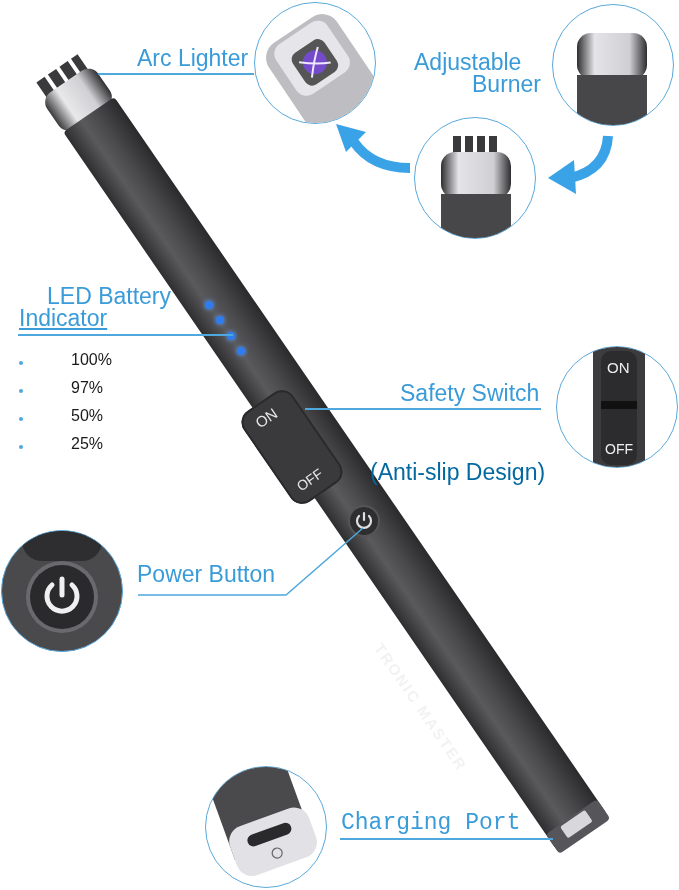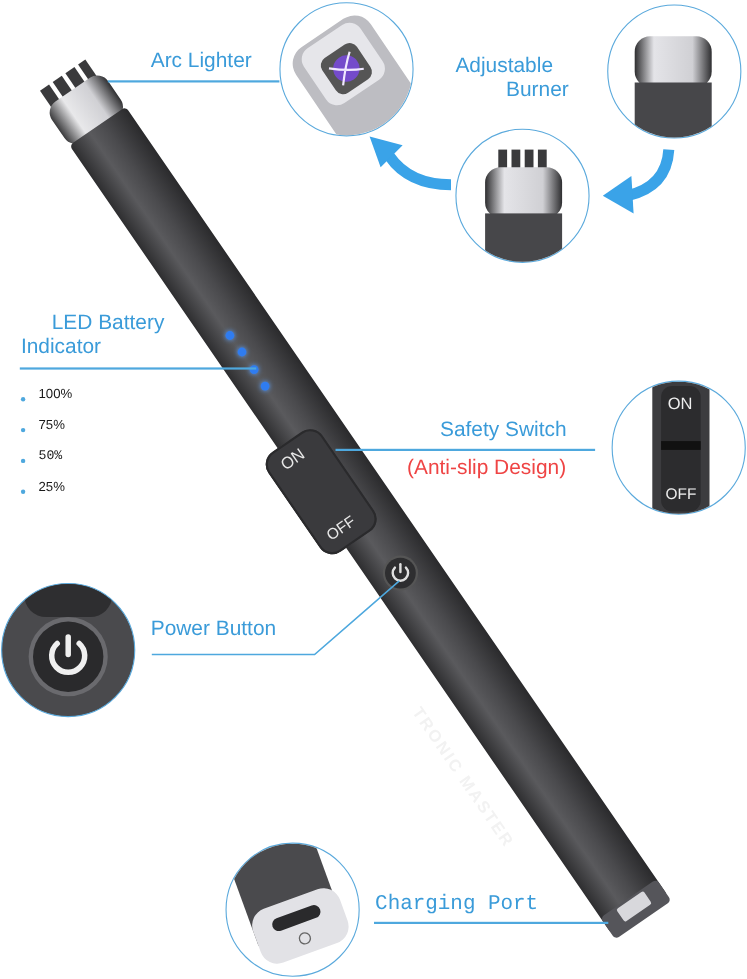--- a/index.html
+++ b/index.html
@@ -1,23 +1,23 @@
 <!DOCTYPE html>
 <html><head>
 <meta charset="utf-8">
 <style>
   html, body { margin: 0; padding: 0; background: #ffffff; }
   body { width: 679px; height: 890px; position: relative; overflow: hidden;
          font-family: "Liberation Sans", "DejaVu Sans", sans-serif; }
   .abs { position: absolute; }
-  .label { position: absolute; color: #3a9bd9; font-size: 19px; white-space: nowrap; line-height: 1.1; }
-  .black { color: #ef4444; }
+  .label { position: absolute; color: #3a9bd9; font-size: 23px; white-space: nowrap; line-height: 1.1; }
+  .black { color: #0369a1; margin-top: 44px; }
   .hline { position: absolute; height: 1.5px; background: #4ea8de; }
   .circle { position: absolute; border-radius: 50%; border: 1.5px solid #5aa9dc; overflow: hidden; background: #fff; box-sizing: border-box; }
-  .pct { position: absolute; font-size: 12px; color: #1a1a1a; }
+  .pct { position: absolute; font-size: 16px; color: #1a1a1a; margin-left: 36px; }
   .dot { position: absolute; width: 4px; height: 4px; border-radius: 50%; background: #4ea8de; }
 </style>
 </head>
 <body>
 
 <svg class="abs" style="left:0;top:0" width="679" height="890" viewBox="0 0 679 890">
   <defs>
     <linearGradient id="bodyGrad" x1="0" y1="0" x2="1" y2="0">
       <stop offset="0" stop-color="#2e2e30"></stop>
       <stop offset="0.35" stop-color="#5a5a5d"></stop>
@@ -83,21 +83,21 @@
       <rect x="20" y="20" width="82" height="100" rx="18" fill="#bdbdc2"></rect>
       <rect x="30" y="24" width="62" height="60" rx="12" fill="#e6e6ea"></rect>
       <rect x="42" y="40" width="38" height="38" rx="8" fill="#555"></rect>
       <circle cx="61" cy="59" r="12" fill="#7a4ae0" opacity="0.85"></circle>
       <path d="M48 50 Q61 62 74 68 M50 70 Q62 56 72 48" stroke="#f0e8ff" stroke-width="2" fill="none"></path>
     </g>
   </svg>
 </div>
 
 <div class="label" style="left:414px;top:50px;">Adjustable</div>
-<div class="label" style="left:460px;top:72px;">Burner</div>
+<div class="label" style="left:472px;top:72px;">Burner</div>
 <div class="circle" style="left:552px;top:4px;width:122px;height:122px;">
   <svg width="122" height="122" viewBox="0 0 122 122">
     <rect x="24" y="28" width="70" height="46" rx="14" fill="url(#cg2)"></rect>
     <defs>
         <linearGradient id="cg2" x1="0" x2="1">
           <stop offset="0" stop-color="#2e2e30"></stop>
           <stop offset="0.25" stop-color="#e4e4e8"></stop>
           <stop offset="0.75" stop-color="#d0d0d4"></stop>
           <stop offset="1" stop-color="#2e2e30"></stop>
         </linearGradient>
@@ -127,29 +127,29 @@
 <svg class="abs" style="left:332px;top:118px" width="80" height="56" viewBox="0 0 80 56">
   <path d="M78 50 Q40 50 22 24" stroke="#3aa3e8" stroke-width="10" fill="none" stroke-linecap="butt"></path>
   <polygon points="4,6 34,14 14,34" fill="#3aa3e8"></polygon>
 </svg>
 <svg class="abs" style="left:548px;top:134px" width="70" height="62" viewBox="0 0 70 62">
   <path d="M60 2 Q58 36 22 44" stroke="#3aa3e8" stroke-width="10" fill="none"></path>
   <polygon points="0,44 26,26 28,60" fill="#3aa3e8"></polygon>
 </svg>
 
 <div class="label" style="left:19px;top:284px;margin-left:28px;">LED Battery</div>
-<div class="label" style="left:19px;top:306px;">Indicator</div>
+<div class="label" style="left:19px;top:306px;text-decoration:underline;">Indicator</div>
 <div class="hline" style="left:18px;top:334px;width:215px;"></div>
 <div>
   <div class="dot" style="left:19px;top:361px;"></div>
   <div class="pct" style="left:35px;top:351px;">100%</div>
   <div class="dot" style="left:19px;top:389px;"></div>
-  <div class="pct" style="left:35px;top:379px;">75%</div>
+  <div class="pct" style="left:35px;top:379px;">97%</div>
   <div class="dot" style="left:19px;top:417px;"></div>
-  <div class="pct" style="left:35px;top:407px;font-family:Liberation Mono, monospace;">50%</div>
+  <div class="pct" style="left:35px;top:407px;">50%</div>
   <div class="dot" style="left:19px;top:445px;"></div>
   <div class="pct" style="left:35px;top:435px;">25%</div>
 </div>
 
 <div class="label" style="left:400px;top:381px;">Safety Switch</div>
 <div class="hline" style="left:305px;top:408px;width:236px;"></div>
 <div class="label black" style="left:370px;top:416px;">(Anti-slip Design)</div>
 <div class="circle" style="left:556px;top:346px;width:122px;height:122px;">
   <div class="abs" style="left:36px;top:0;width:52px;height:122px;background:#3c3c3f;"></div>
   <div class="abs" style="left:44px;top:4px;width:36px;height:114px;border-radius:10px;background:#2c2c2e;"></div>

